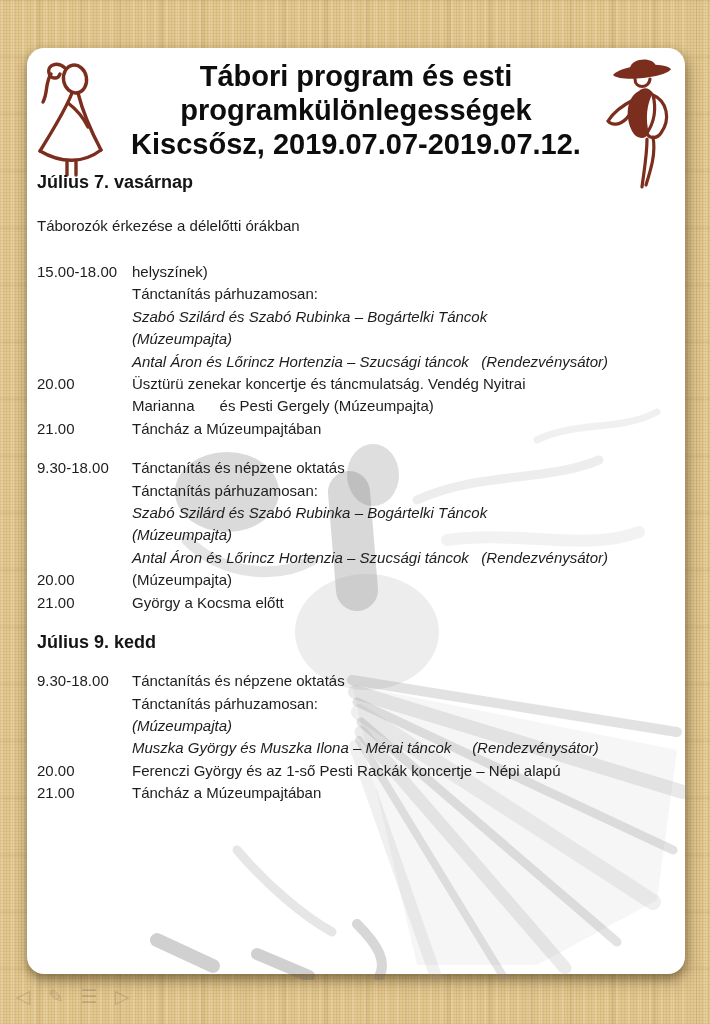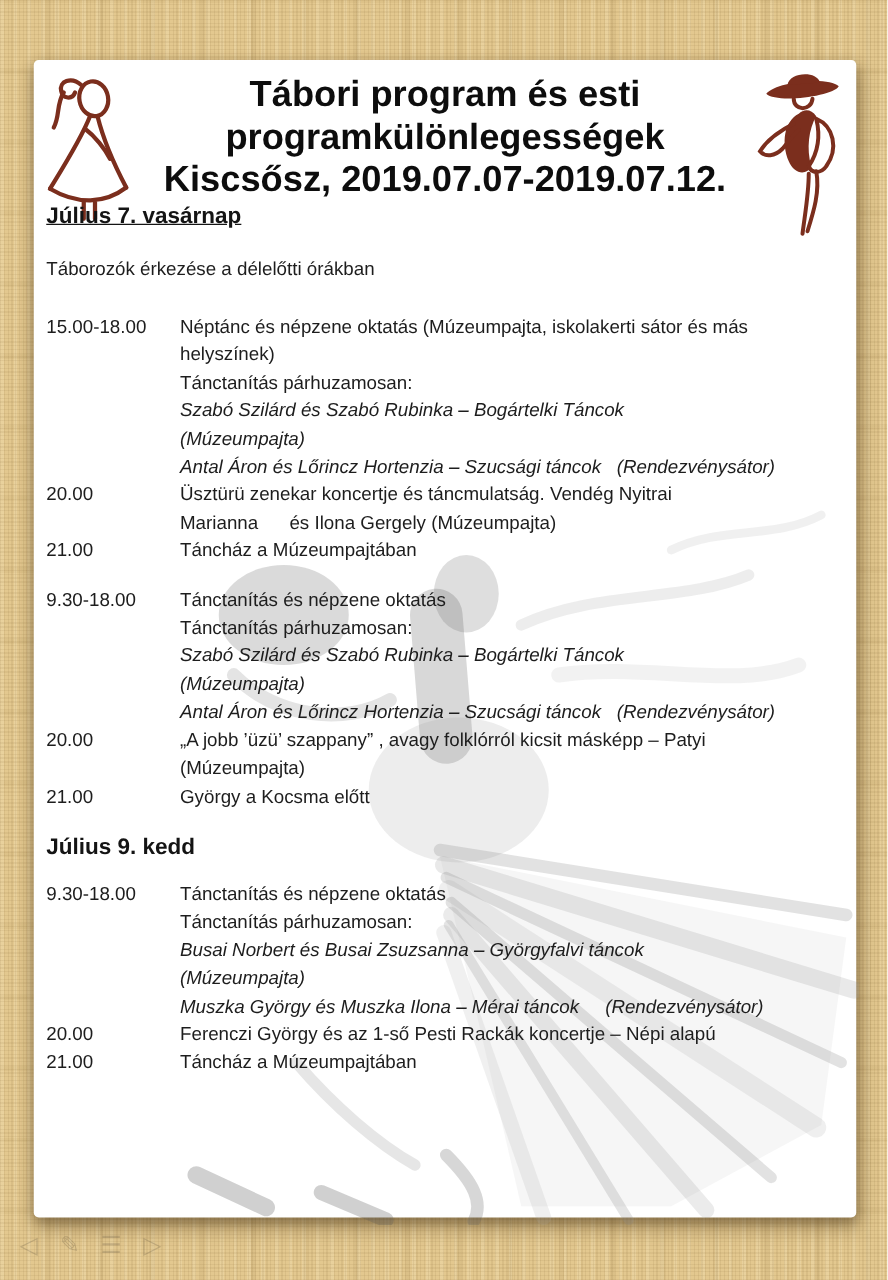--- a/index.html
+++ b/index.html
@@ -12,39 +12,39 @@
     background-color:#e3c88f;
     background-image:
       repeating-linear-gradient(90deg, rgba(123,94,44,.10) 0 1px, rgba(0,0,0,0) 1px 3px),
       repeating-linear-gradient(0deg, rgba(123,94,44,.09) 0 1px, rgba(0,0,0,0) 1px 3px),
       repeating-linear-gradient(90deg, rgba(255,244,210,.20) 0 3px, rgba(0,0,0,0) 3px 11px),
       repeating-linear-gradient(90deg, rgba(0,0,0,0) 0 37px, rgba(110,80,30,.07) 37px 41px),
       repeating-linear-gradient(0deg, rgba(0,0,0,0) 0 53px, rgba(150,120,60,.08) 53px 57px);
   }
   .page{
     position:absolute;left:27px;top:48px;width:658px;height:926px;
-    background:#ffffff;border-radius:4px;
+    background:#ffffff;border-radius:17px;
     box-shadow:0 4px 10px rgba(75,55,25,.45), 3px 8px 16px rgba(75,55,25,.30);
   }
   .watermark{position:absolute;left:90px;top:332px;z-index:1;pointer-events:none;}
   .header{position:relative;padding-top:11px;text-align:center;z-index:2;}
   .title{font-size:29px;font-weight:bold;line-height:34px;color:#0d0d0d;}
   .fig-left{position:absolute;left:7px;top:13px;}
   .fig-right{position:absolute;right:2px;top:5px;}
   .content{
     position:relative;z-index:2;
     padding:0 14px 0 10px;
     color:#1d1d1d;font-size:15px;
   }
   .content h2{font-size:18px;font-weight:bold;margin:18px 0 0 0;color:#141414;}
-  .content h2.first{margin-top:1px;text-decoration:underline;}
+  .content h2.first{margin-top:11px;}
   .intro{margin:22px 0 0 0;line-height:22px;}
   .schedule{margin-top:17px;}
   .schedule.after-intro{margin-top:24px;}
-  .row{display:grid;grid-template-columns:95px 1fr;gap:12px;}
+  .row{display:grid;grid-template-columns:95px 1fr;}
   .time{line-height:22.4px;white-space:pre-wrap;}
   .line{line-height:22.4px;white-space:pre-wrap;}
   .it{font-style:italic;}
   .ghost-controls{
     position:absolute;left:12px;top:986px;z-index:3;
     display:flex;gap:11px;opacity:.28;color:#6f6147;font-size:19px;line-height:22px;
   }
   .ghost-controls span{width:22px;text-align:center;cursor:pointer;}
 </style>
 </head>
@@ -113,33 +113,32 @@
     </div>
 
     <div class="content">
 
       <h2 class="first">Július 7. vasárnap</h2>
       <p class="intro">Táborozók érkezése a délelőtti órákban</p>
       <div class="schedule after-intro">
         <div class="row">
           <div class="time">15.00-18.00</div>
           <div class="desc">
-            <div class="line">Néptánc és népzene oktatás (Múzeumpajta, iskolakerti sátor és más</div>
             <div class="line">helyszínek)</div>
             <div class="line">Tánctanítás párhuzamosan:</div>
             <div class="line it">Szabó Szilárd és Szabó Rubinka – Bogártelki Táncok</div>
             <div class="line it">(Múzeumpajta)</div>
             <div class="line it">Antal Áron és Lőrincz Hortenzia – Szucsági táncok   (Rendezvénysátor)</div>
           </div>
         </div>
         <div class="row">
           <div class="time">20.00</div>
           <div class="desc">
             <div class="line">Üsztürü zenekar koncertje és táncmulatság. Vendég Nyitrai</div>
-            <div class="line">Marianna      és Ilona Gergely (Múzeumpajta)</div>
+            <div class="line">Marianna      és Pesti Gergely (Múzeumpajta)</div>
           </div>
         </div>
         <div class="row">
           <div class="time">21.00</div>
           <div class="desc">
             <div class="line">Táncház a Múzeumpajtában</div>
           </div>
         </div>
       </div>
 
@@ -150,40 +149,38 @@
             <div class="line">Tánctanítás és népzene oktatás</div>
             <div class="line">Tánctanítás párhuzamosan:</div>
             <div class="line it">Szabó Szilárd és Szabó Rubinka – Bogártelki Táncok</div>
             <div class="line it">(Múzeumpajta)</div>
             <div class="line it">Antal Áron és Lőrincz Hortenzia – Szucsági táncok   (Rendezvénysátor)</div>
           </div>
         </div>
         <div class="row">
           <div class="time">20.00</div>
           <div class="desc">
-            <div class="line">„A jobb ’üzü’ szappany” , avagy folklórról kicsit másképp – Patyi</div>
             <div class="line">(Múzeumpajta)</div>
           </div>
         </div>
         <div class="row">
           <div class="time">21.00</div>
           <div class="desc">
             <div class="line">György a Kocsma előtt</div>
           </div>
         </div>
       </div>
 
       <h2>Július 9. kedd</h2>
       <div class="schedule">
         <div class="row">
           <div class="time">9.30-18.00</div>
           <div class="desc">
             <div class="line">Tánctanítás és népzene oktatás</div>
             <div class="line">Tánctanítás párhuzamosan:</div>
-            <div class="line it">Busai Norbert és Busai Zsuzsanna – Györgyfalvi táncok</div>
             <div class="line it">(Múzeumpajta)</div>
             <div class="line it">Muszka György és Muszka Ilona – Mérai táncok     (Rendezvénysátor)</div>
           </div>
         </div>
         <div class="row">
           <div class="time">20.00</div>
           <div class="desc">
             <div class="line">Ferenczi György és az 1-ső Pesti Rackák koncertje – Népi alapú</div>
           </div>
         </div>

